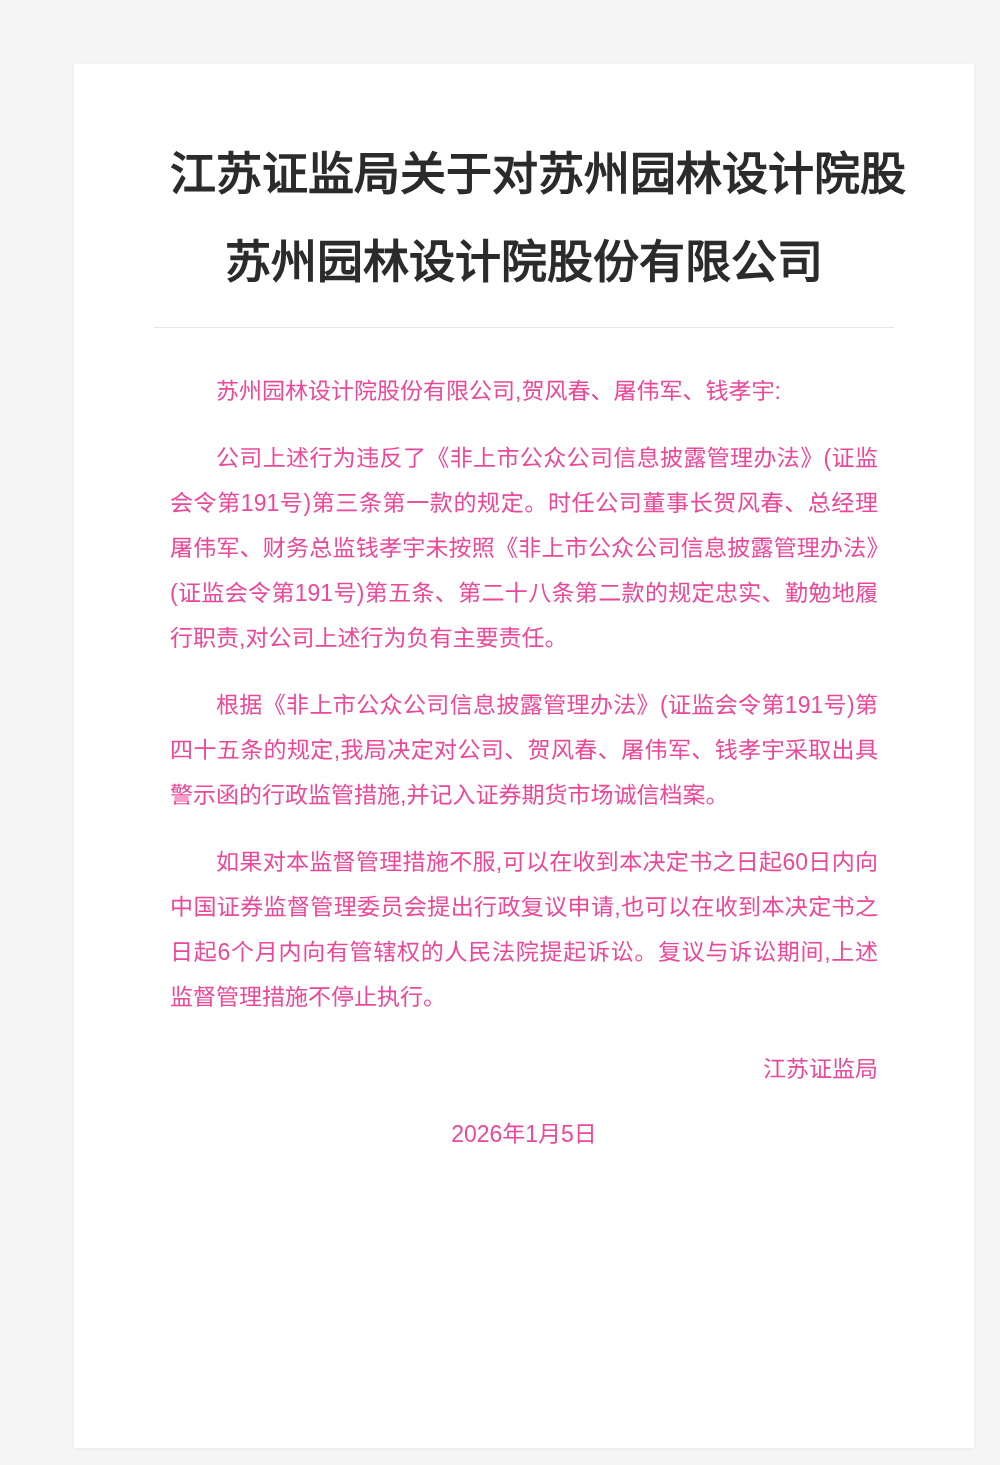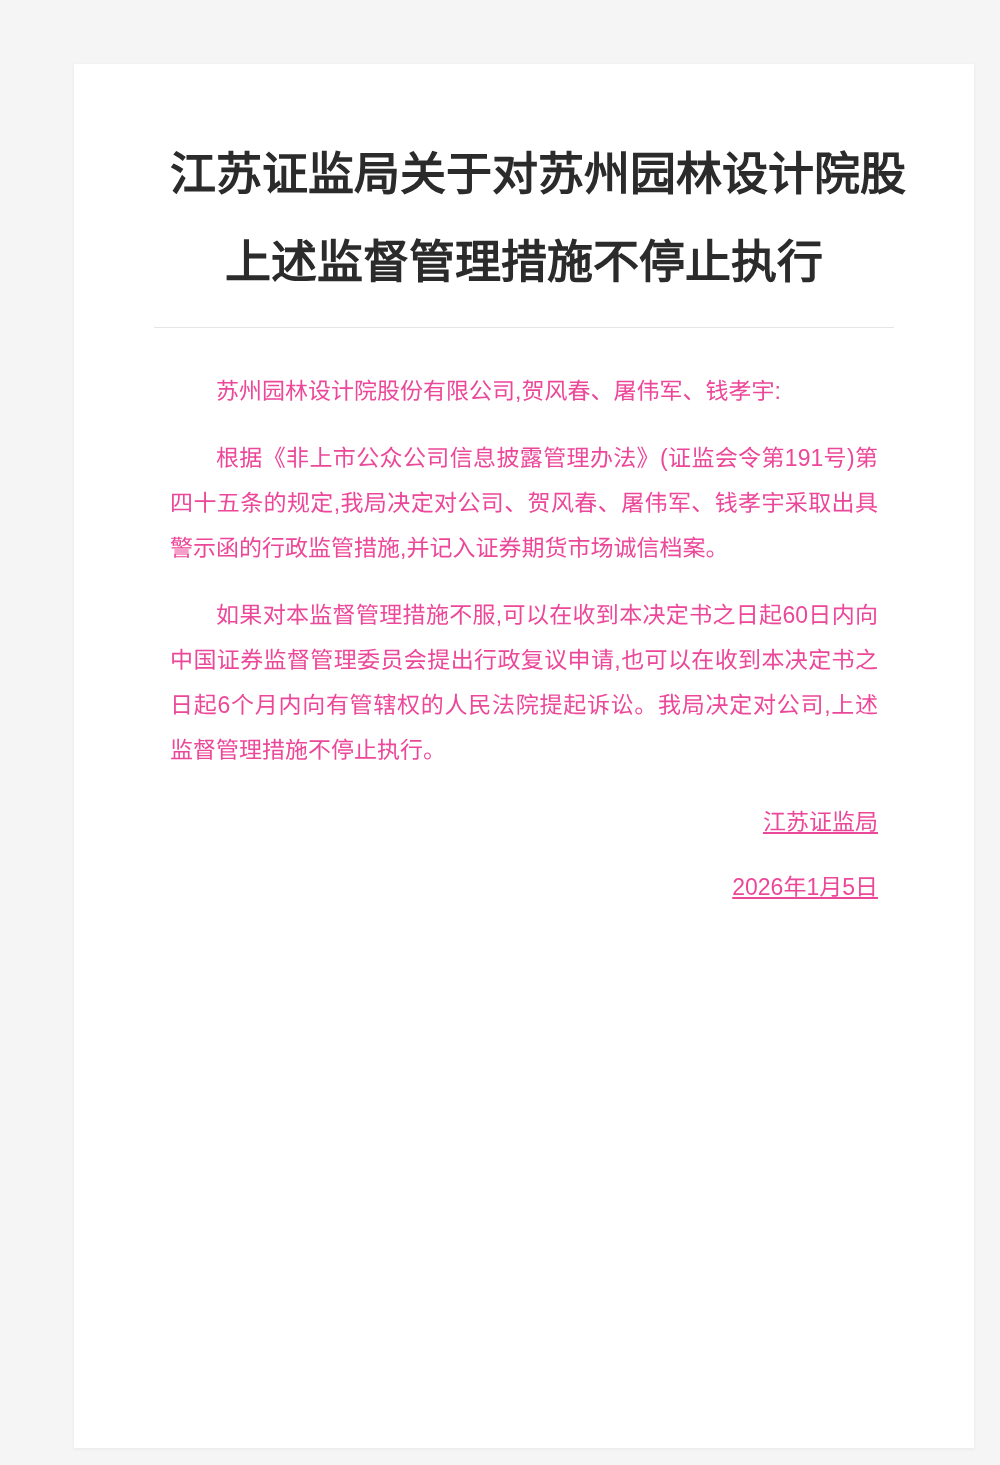--- a/index.html
+++ b/index.html
@@ -48,40 +48,40 @@
     line-height: 45px;
     color: #ec4899;
     text-align: justify;
     text-indent: 2em;
     margin-bottom: 22px;
     word-break: break-all;
   }
   .doc-body p.align-right {
     text-align: right;
     text-indent: 0;
-    text-decoration: underline;
   }
   .doc-body p.signature { margin-top: 27px; margin-bottom: 20px; }
-  .doc-body p.doc-date { margin-bottom: 0; }
+  .doc-body p.doc-date { margin-bottom: 0; text-align: center; }
 </style>
 </head>
 <body>
 
 <div class="page">
   <div class="doc-card">
 
     <h1 class="doc-title">
       <div class="title-line">江苏证监局关于对苏州园林设计院股</div>
-      <div class="title-line">上述监督管理措施不停止执行</div>
+      <div class="title-line">苏州园林设计院股份有限公司</div>
     </h1>
 
     <hr class="title-divider">
 
     <div class="doc-body">
       <p>苏州园林设计院股份有限公司,贺风春、屠伟军、钱孝宇:</p>
+      <p>公司上述行为违反了《非上市公众公司信息披露管理办法》(证监会令第191号)第三条第一款的规定。时任公司董事长贺风春、总经理屠伟军、财务总监钱孝宇未按照《非上市公众公司信息披露管理办法》(证监会令第191号)第五条、第二十八条第二款的规定忠实、勤勉地履行职责,对公司上述行为负有主要责任。</p>
       <p>根据《非上市公众公司信息披露管理办法》(证监会令第191号)第四十五条的规定,我局决定对公司、贺风春、屠伟军、钱孝宇采取出具警示函的行政监管措施,并记入证券期货市场诚信档案。</p>
-      <p>如果对本监督管理措施不服,可以在收到本决定书之日起60日内向中国证券监督管理委员会提出行政复议申请,也可以在收到本决定书之日起6个月内向有管辖权的人民法院提起诉讼。我局决定对公司,上述监督管理措施不停止执行。</p>
+      <p>如果对本监督管理措施不服,可以在收到本决定书之日起60日内向中国证券监督管理委员会提出行政复议申请,也可以在收到本决定书之日起6个月内向有管辖权的人民法院提起诉讼。复议与诉讼期间,上述监督管理措施不停止执行。</p>
       <p class="align-right signature">江苏证监局</p>
       <p class="align-right doc-date">2026年1月5日</p>
     </div>
 
   </div>
 </div>
 
 </body></html>

